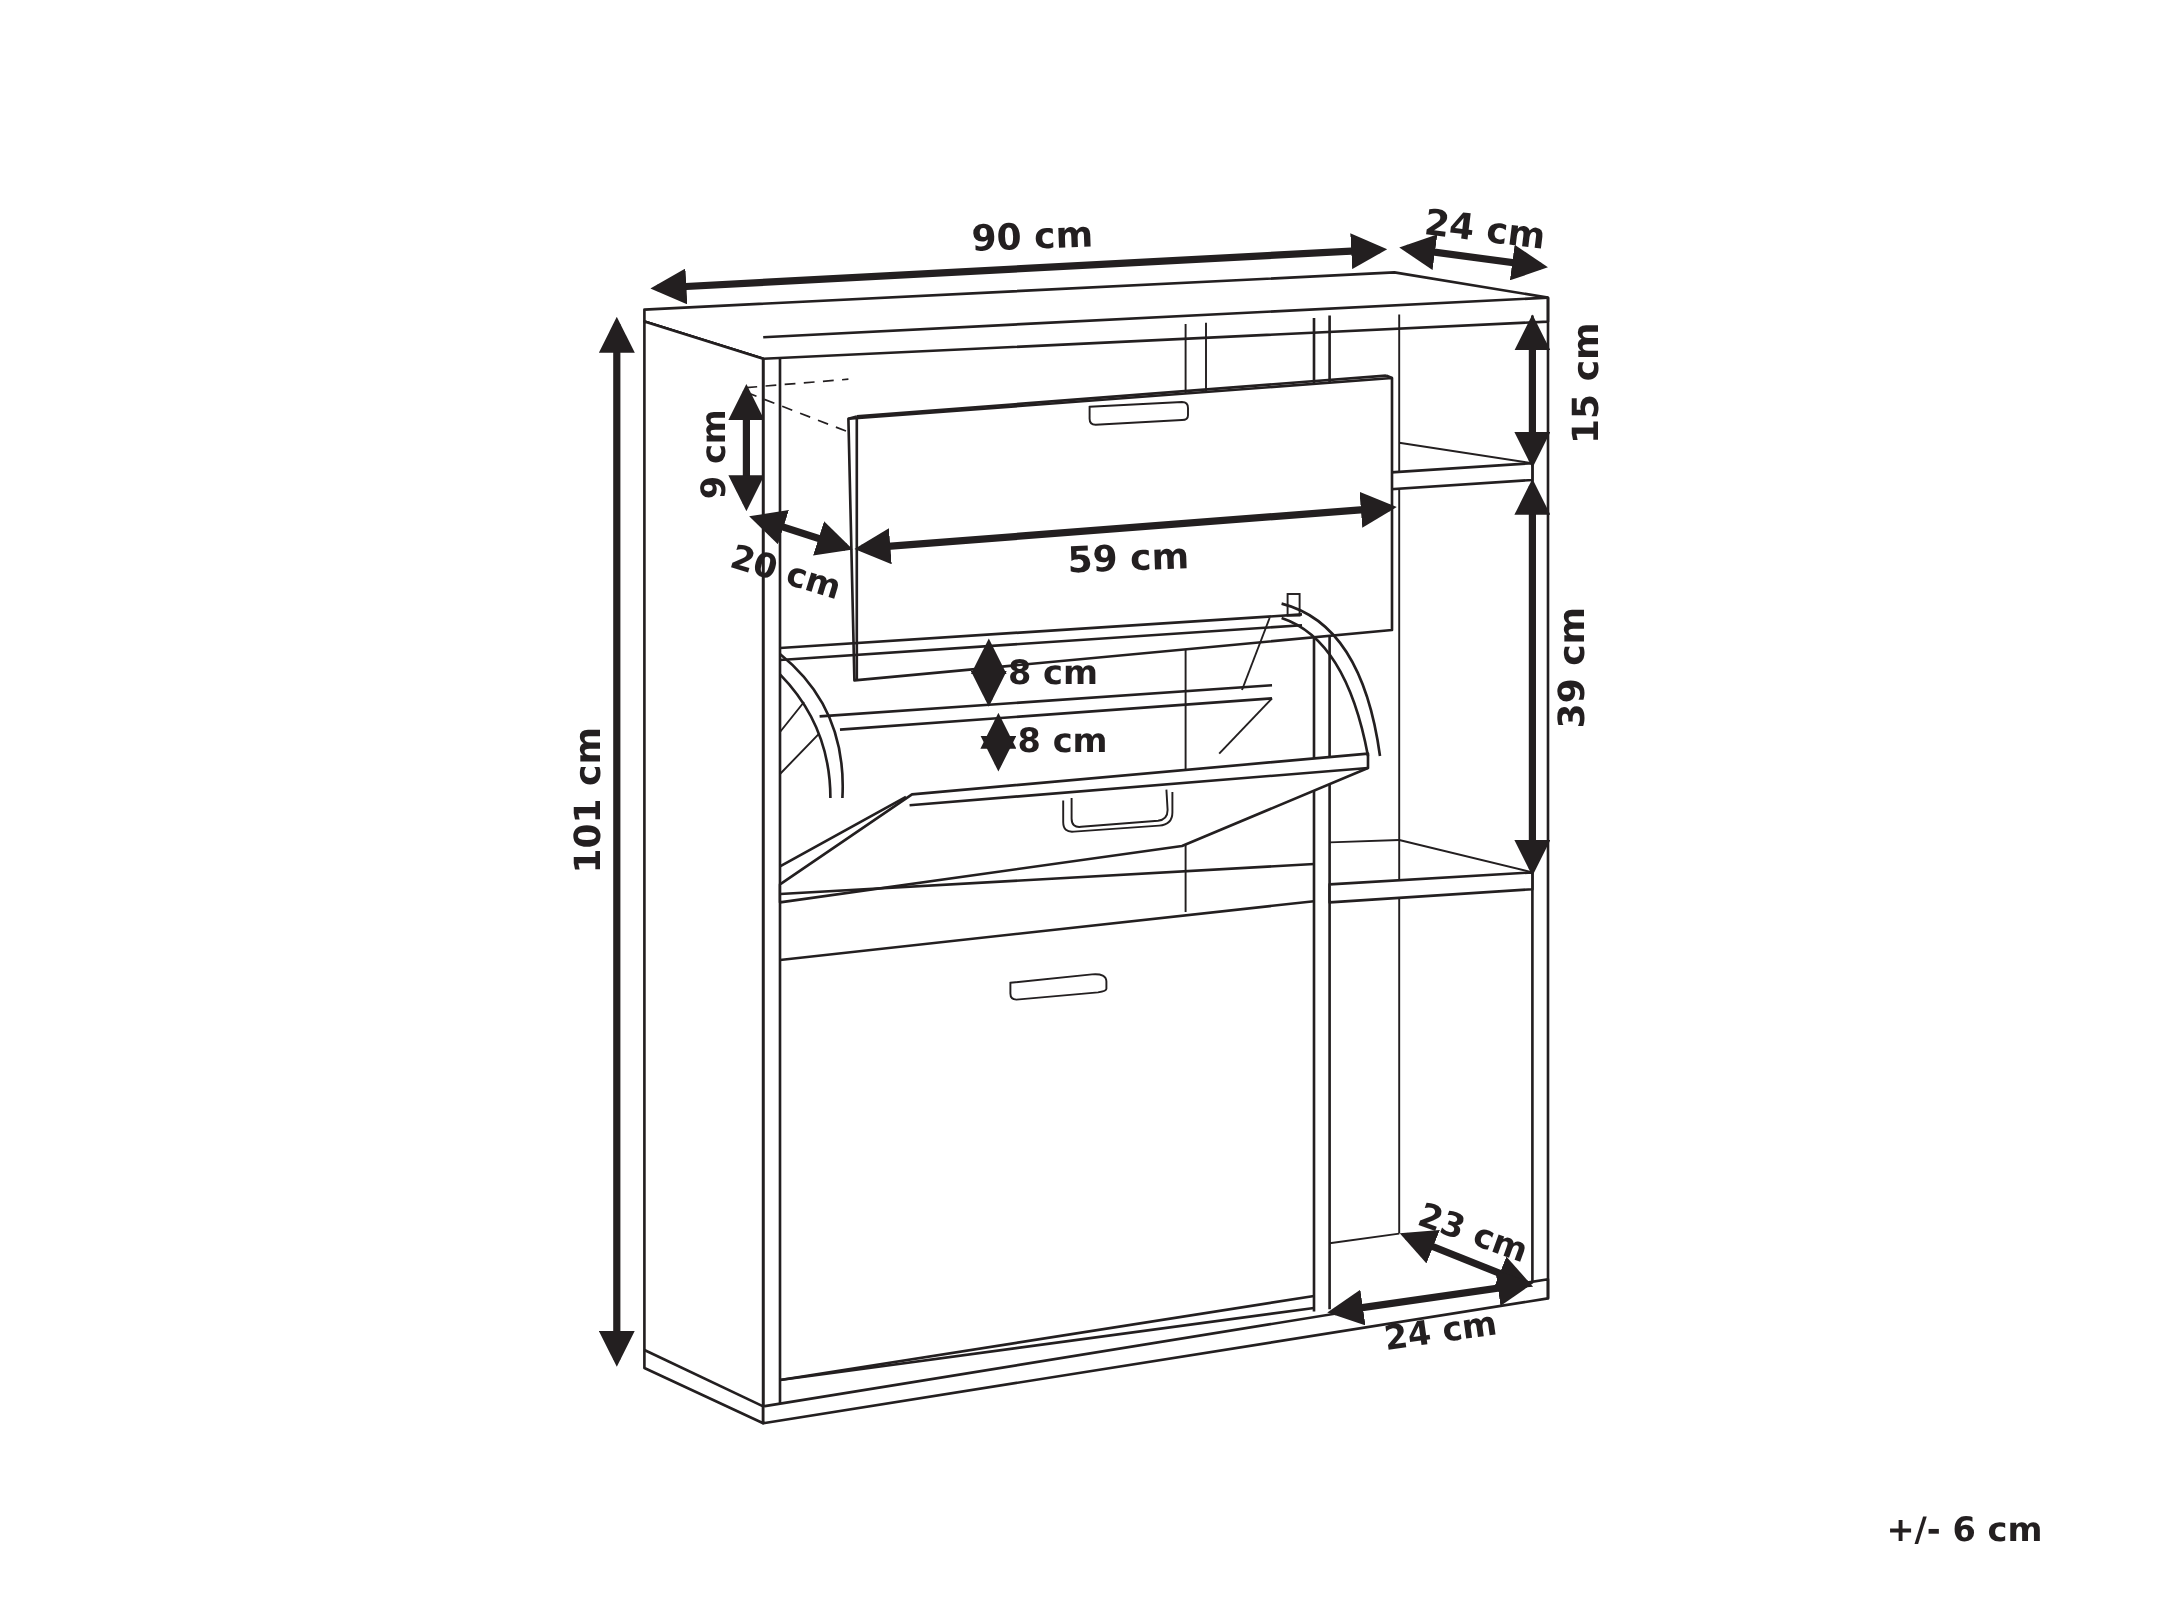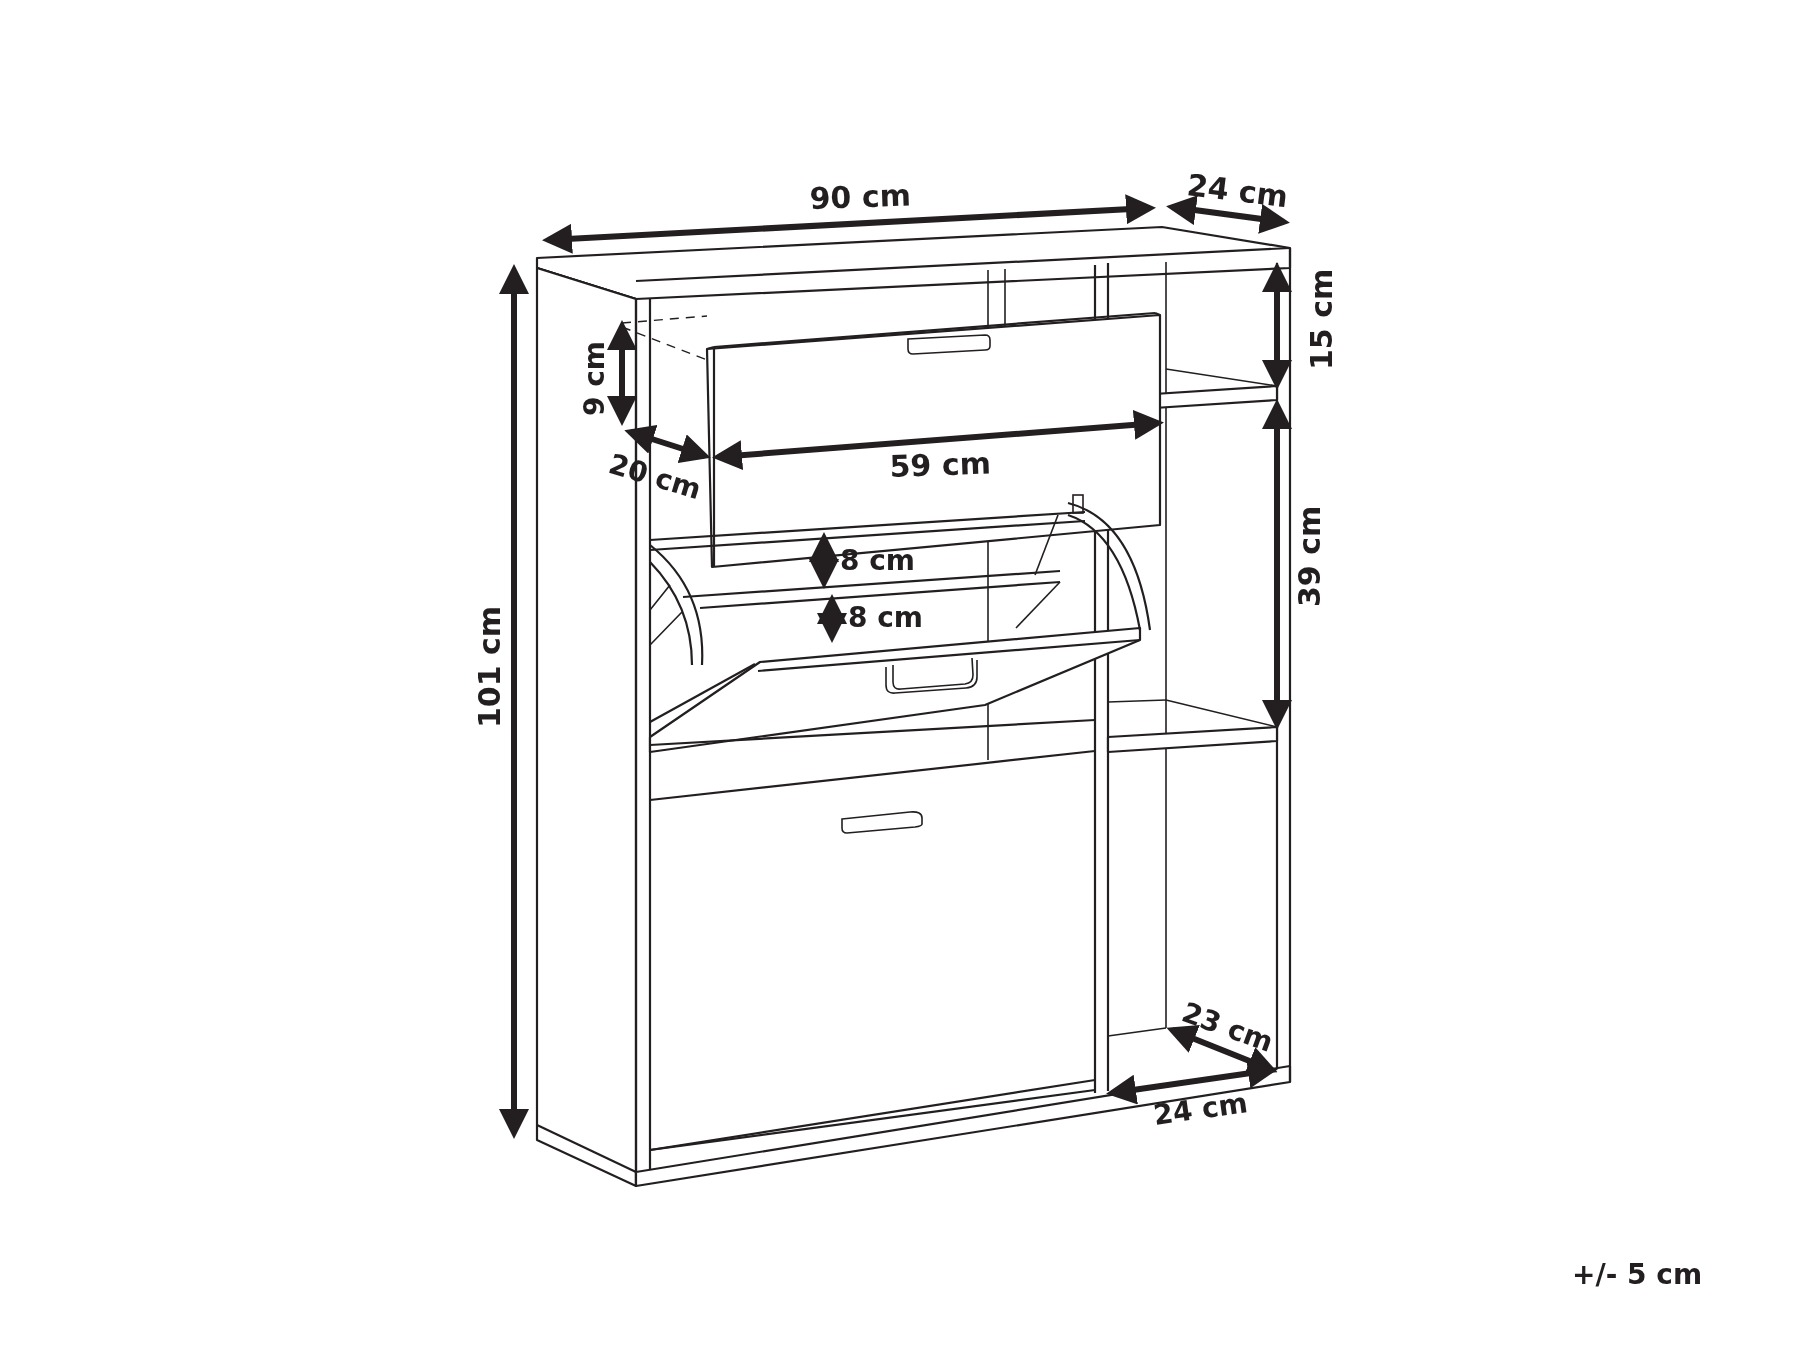--- a/index.html
+++ b/index.html
@@ -163,13 +163,13 @@
     <text x="1180" y="1020" font-size="28" transform="rotate(20 1180 1020)">23 cm</text>
   </g>
 
   <g>
     <line class="dim" x1="1112" y1="1093" x2="1272" y2="1070" marker-start="url(#arr)" marker-end="url(#arr)"></line>
     <text x="1155" y="1125" font-size="28" transform="rotate(-8 1155 1125)">24 cm</text>
   </g>
 </svg>
 </div>
 
-<div id="tolerance">+/- 5 cm</div>
+<div id="tolerance">+/- 6 cm</div>
 
 </body></html>

